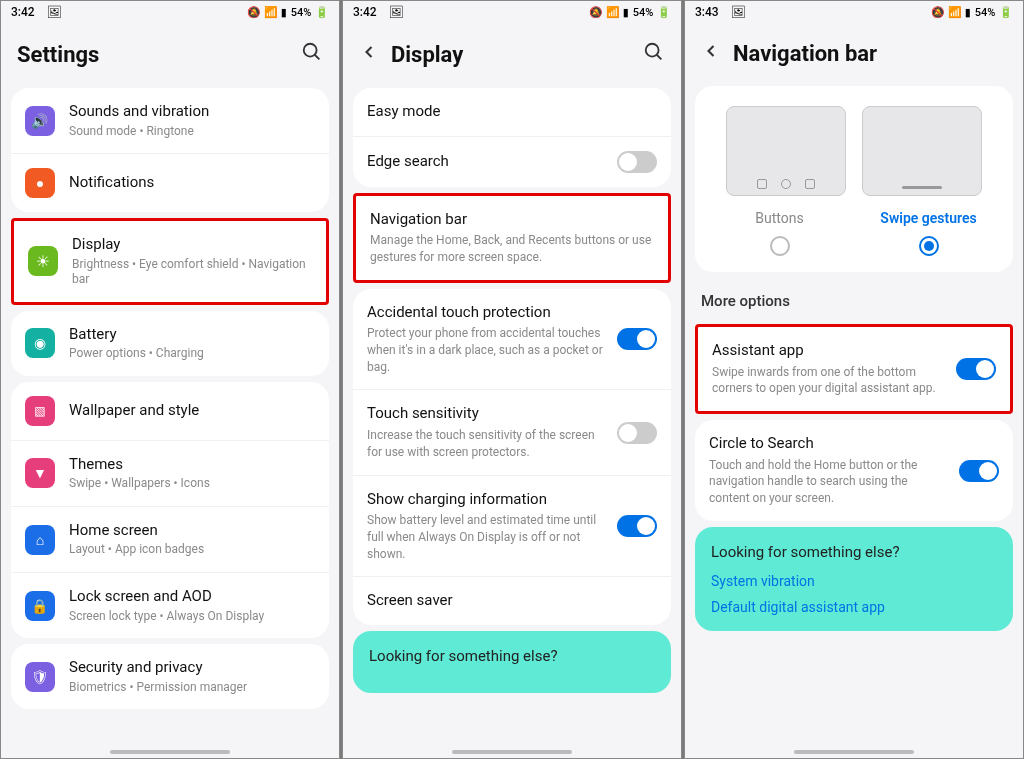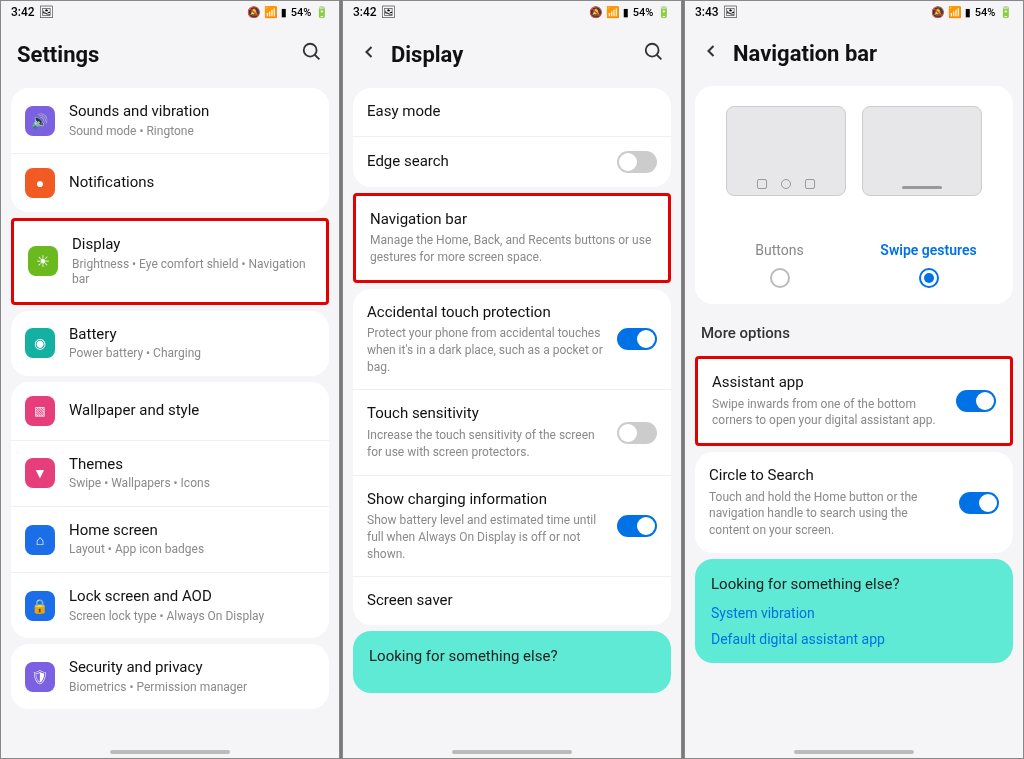--- a/index.html
+++ b/index.html
@@ -1,20 +1,20 @@
 <!DOCTYPE html>
 <html><head>
 <meta charset="utf-8">
 <style>
   * { margin: 0; padding: 0; box-sizing: border-box; font-family: -apple-system, BlinkMacSystemFont, "Segoe UI", Roboto, sans-serif; }
   body { background: #808080; display: flex; justify-content: center; align-items: flex-start; }
   .container { display: flex; gap: 2px; width: 1024px; height: 759px; background: #7a7a7a; }
   .panel { flex: 1; background: #f5f5f7; display: flex; flex-direction: column; overflow: hidden; border: 1px solid #888; position: relative; }
   .status-bar { display: flex; justify-content: space-between; align-items: center; padding: 4px 10px; font-size: 12px; font-weight: 500; background: #f5f5f7; }
-  .status-left { display: flex; align-items: center; gap: 4px; }
+  .status-left { display: flex; align-items: center; gap: 12px; }
   .status-right { display: flex; align-items: center; gap: 4px; font-size: 11px; }
   .header { display: flex; align-items: center; justify-content: space-between; padding: 18px 16px 14px; background: #f5f5f7; }
   .header-left { display: flex; align-items: center; gap: 12px; }
   .header-title { font-size: 22px; font-weight: 700; color: #111; }
   .back-arrow { font-size: 22px; color: #333; }
   .search-icon { font-size: 20px; color: #333; }
   .content { flex: 1; overflow-y: auto; }
   .card { background: #fff; margin: 6px 10px; border-radius: 18px; overflow: hidden; }
   .row { display: flex; align-items: center; padding: 14px 14px; border-bottom: 1px solid #f0f0f0; gap: 14px; }
   .row:last-child { border-bottom: none; }
@@ -28,21 +28,21 @@
   .toggle.off { background: #ccc; }
   .toggle::after { content: ""; position: absolute; width: 18px; height: 18px; border-radius: 50%; background: #fff; top: 2px; }
   .toggle.on::after { right: 2px; }
   .toggle.off::after { left: 2px; }
   .hl { border: 3px solid #e30000; border-radius: 4px; }
   .section-label { padding: 14px 16px 8px; font-size: 15px; font-weight: 500; color: #333; }
   .preview-row { display: flex; gap: 16px; justify-content: center; padding: 20px 18px 10px; }
   .preview-box { width: 120px; height: 90px; background: #e7e7e9; border: 1px solid #ccc; border-radius: 8px; position: relative; }
   .preview-btns { position: absolute; bottom: 6px; left: 0; right: 0; display: flex; justify-content: center; gap: 14px; }
   .preview-btns span { width: 10px; height: 10px; border: 1px solid #999; }
-  .radio-row { display: flex; gap: 16px; justify-content: space-around; padding: 4px 18px 16px; margin-top: 32px; }
+  .radio-row { display: flex; gap: 16px; justify-content: space-around; padding: 4px 18px 16px; }
   .radio-col { flex: 1; text-align: center; }
   .radio-label { font-size: 14px; color: #888; margin-bottom: 10px; }
   .radio-label.sel { color: #0072e5; font-weight: 600; }
   .radio { width: 20px; height: 20px; border: 2px solid #bbb; border-radius: 50%; margin: 0 auto; display: flex; align-items: center; justify-content: center; }
   .radio.sel { border-color: #0072e5; }
   .radio.sel::after { content: ""; width: 10px; height: 10px; border-radius: 50%; background: #0072e5; }
   .footer-card { background: #5eead4; margin: 6px 10px; border-radius: 18px; padding: 16px; }
   .footer-title { font-size: 15px; color: #222; margin-bottom: 12px; }
   .footer-link { font-size: 14px; color: #0072e5; margin-top: 10px; }
   .sub-link { color: #0072e5; font-size: 13px; }
@@ -108,21 +108,21 @@
             </div>
         </div>
       </div>
       <div class="card">
         <div class="row">
           <div class="row-icon" style="background:#14b0a1">
               <span style="color:#fff;font-size:14px">◉</span>
             </div>
           <div class="row-text">
               <div class="row-title">Battery</div>
-              <div class="row-sub">Power battery  •  Charging</div>
+              <div class="row-sub">Power options  •  Charging</div>
             </div>
         </div>
       </div>
       <div class="card">
         <div class="row">
           <div class="row-icon" style="background:#e63e7b">
               <span style="color:#fff;font-size:12px">▧</span>
             </div>
           <div class="row-text">
               <div class="row-title">Wallpaper and style</div>

